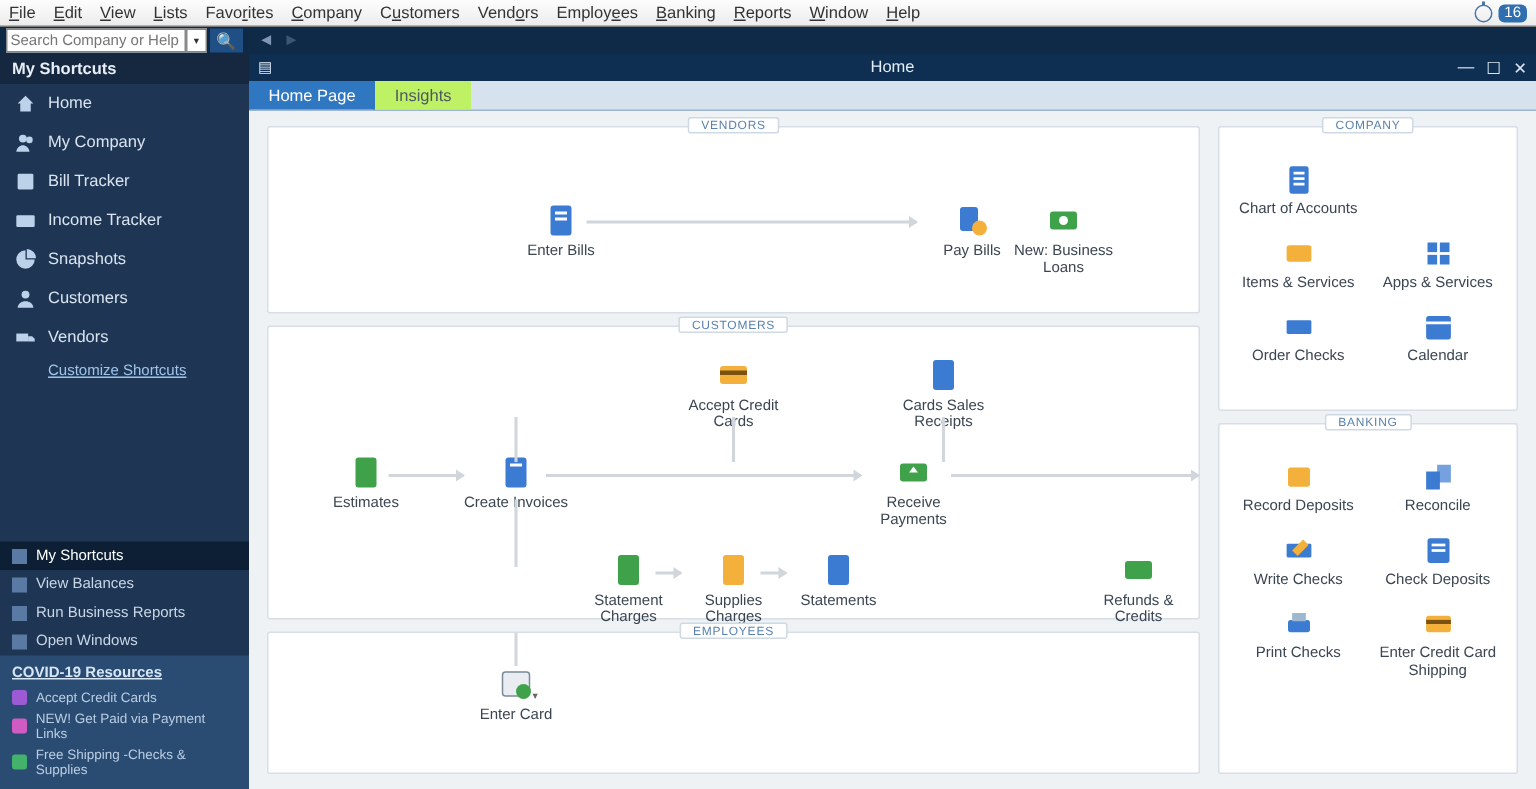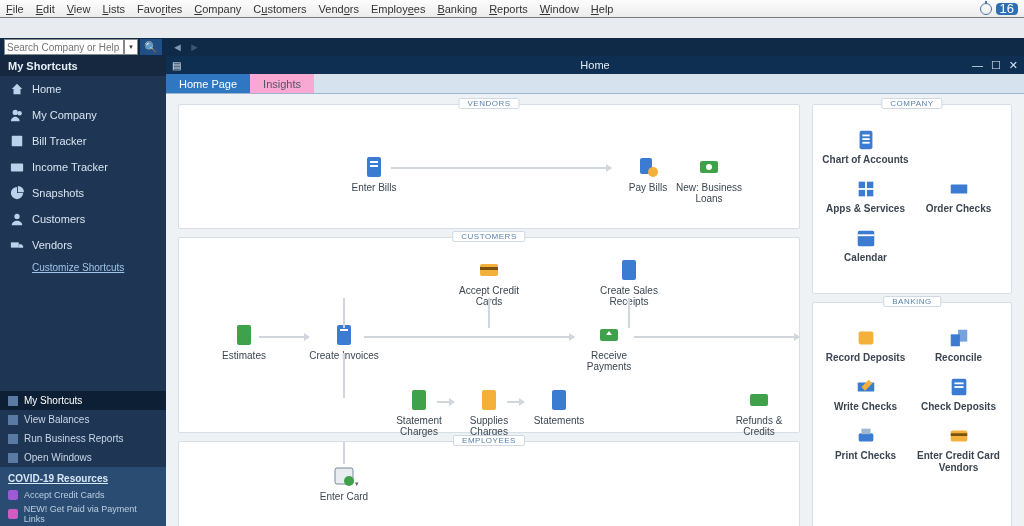--- a/index.html
+++ b/index.html
@@ -6,24 +6,24 @@
   html, body { margin:0; padding:0; font-family: "Segoe UI", Tahoma, sans-serif; font-size:11px; color:#333; }
   body { width:1024px; height:526px; background:#e8ecf0; overflow:hidden; }
 
   
   .menubar { height:18px; background:linear-gradient(#fdfdfd,#ececec); border-bottom:1px solid #7a7a7a; display:flex; align-items:center; padding:0 6px; position:relative; }
   .menubar .mi { margin-right:12px; cursor:default; }
   .menubar .mi u { text-decoration:underline; }
   .menubar .right { position:absolute; right:6px; display:flex; align-items:center; gap:4px; }
   .alarm { width:12px;height:12px;border:1.5px solid #4a76a8;border-radius:50%; position:relative;}
   .alarm:after{content:"";position:absolute;left:4px;top:-3px;width:2px;height:3px;background:#4a76a8;}
-  .badge { background:#2f6fb0;color:#fff;border-radius:4px;padding:0 4px;font-size:13px;line-height:12px;}
-
-  
-  .toolstrip{height:18px;background:#0f2a47;display:flex;align-items:center;padding:0 4px;margin-top:20px;}
+  .badge { background:#2f6fb0;color:#fff;border-radius:4px;padding:0 4px;font-size:10px;line-height:12px;}
+
+  
+  .toolstrip{height:18px;background:#0f2a47;display:flex;align-items:center;padding:0 4px;}
   .searchbox{display:flex;align-items:center;}
   .searchbox input{height:16px;width:120px;font-size:10px;padding:0 2px;border:1px solid #888;}
   .searchbox .dd{width:14px;height:16px;background:#fff;border:1px solid #888;display:flex;align-items:center;justify-content:center;font-size:7px;}
   .searchbox .go{width:22px;height:16px;background:#1f4f85;display:flex;align-items:center;justify-content:center;color:#cfe0f2;font-size:11px;margin-left:2px;}
   .toolstrip .nav{margin-left:10px;display:flex;gap:6px;color:#7f97b3;}
   .toolstrip .nav span{font-size:11px;}
 
   
   .main{display:flex;height:490px;}
   .sidebar{width:166px;background:#1e3654;color:#cfdceb;display:flex;flex-direction:column;}
@@ -39,39 +39,39 @@
   .sb-covid .h{color:#d7e6f6;font-weight:bold;text-decoration:underline;font-size:10px;margin-bottom:4px;}
   .sb-covid .ln{display:flex;align-items:center;gap:6px;color:#b9cde3;font-size:9px;padding:2px 0;}
   .sb-covid .ic{width:10px;height:10px;border-radius:2px;}
 
   .workarea{flex:1;display:flex;flex-direction:column;background:#123a64;}
   .win-title{height:18px;background:#0f2f52;color:#e3edf7;display:flex;align-items:center;position:relative;font-size:11px;}
   .win-title .doc{margin:0 8px 0 6px;font-size:10px;}
   .win-title .t{position:absolute;left:50%;transform:translateX(-50%);}
   .win-title .ctl{position:absolute;right:6px;display:flex;gap:8px;color:#d8e4f1;font-size:11px;}
   .tabs{height:20px;background:#d6e2ee;display:flex;align-items:flex-end;border-bottom:1px solid #9db6cd;}
-  .tab{padding:3px 12px;font-size:11px;color:#4d5963;background:#f9a8d4;border:1px solid transparent;border-bottom:none;cursor:default;}
+  .tab{padding:3px 12px;font-size:11px;color:#4d5963;background:#bef264;border:1px solid transparent;border-bottom:none;cursor:default;}
   .tab.active{background:#2f77c0;color:#fff;border-color:#2f77c0;}
 
   .canvas{flex:1;background:#eef2f5;padding:10px 12px;overflow:auto;position:relative;}
   .cols{display:flex;gap:12px;height:100%;}
   .flowcol{flex:1;display:flex;flex-direction:column;gap:8px;}
   .rightcol{width:200px;display:flex;flex-direction:column;gap:8px;}
   .panel{background:#fff;border:1px solid #d7dee6;border-radius:2px;position:relative;}
   .panel .phead{position:absolute;top:-7px;left:50%;transform:translateX(-50%);background:#fff;border:1px solid #cfd9e3;border-radius:2px;font-size:8px;color:#5a82ae;padding:0 8px;letter-spacing:0.5px;}
   
   .flowbody{position:relative;height:100%;}
   .node{position:absolute;width:70px;text-align:center;font-size:10px;color:#3b4652;cursor:default;}
   .node .ic{width:24px;height:24px;margin:0 auto 3px;display:block;}
   .arrow{position:absolute;height:2px;background:#d0d6dc;}
   .arrow:after{content:"";position:absolute;right:-1px;top:-3px;border-left:6px solid #d0d6dc;border-top:4px solid transparent;border-bottom:4px solid transparent;}
   .varrow{position:absolute;width:2px;background:#d0d6dc;}
   
   .tiles{display:flex;flex-wrap:wrap;padding:18px 6px 10px;gap:0;}
-  .tile{width:50%;text-align:center;padding:6px 2px;cursor:default;font-weight:bold;}
+  .tile{width:50%;text-align:center;padding:6px 2px;cursor:default;}
   .tile .ic{width:24px;height:22px;margin:0 auto 3px;display:block;}
   .tile .lbl{font-size:10px;color:#3b4652;line-height:12px;}
 
   
   .i-doc{fill:#3b7bd1;}
   .i-card{fill:#f3b03a;}
   .i-green{fill:#3fa24a;}
 
   
   .cursor-ov{position:absolute;left:382px;top:-18px;pointer-events:none;}
@@ -195,20 +195,21 @@
       <div class="ln">
           <span class="ic" style="background:#9c5bd4"></span>
           <span>Accept Credit Cards</span>
         </div>
       <div class="ln">
           <span class="ic" style="background:#d05bc2"></span>
           <span>NEW! Get Paid via Payment Links</span>
         </div>
       <div class="ln">
           <span class="ic" style="background:#43b26b"></span>
+          <span>Free Shipping -Checks &amp; Supplies</span>
         </div>
     </div>
   </div>
 
   <div class="workarea">
     <div class="win-title">
       <span class="doc">▤</span>
       <span class="t">Home</span>
       <div class="ctl">
         <span>—</span>
@@ -259,21 +260,21 @@
               <div class="node" style="left:275px;top:20px">
                 <svg class="ic" viewBox="0 0 24 24">
                     <rect class="i-card" x="3" y="6" width="18" height="12" rx="2"></rect>
                     <rect fill="#7a5110" x="3" y="9" width="18" height="3"></rect>
                   </svg>
                 <span>Accept Credit Cards</span></div>
               <div class="node" style="left:415px;top:20px">
                 <svg class="ic" viewBox="0 0 24 24">
                     <rect class="i-doc" x="5" y="2" width="14" height="20" rx="2"></rect>
                   </svg>
-                <span>Create Sales Receipts</span></div>
+                <span>Cards Sales Receipts</span></div>
               <div class="varrow" style="left:449px;top:60px;height:30px"></div>
 
               <div class="node" style="left:30px;top:85px">
                 <svg class="ic" viewBox="0 0 24 24">
                     <rect class="i-green" x="5" y="2" width="14" height="20" rx="2"></rect>
                   </svg>
                 <span>Estimates</span></div>
               <div class="arrow" style="left:80px;top:98px;width:50px"></div>
               <div class="node" style="left:130px;top:85px">
                 <svg class="ic" viewBox="0 0 24 24">
@@ -345,20 +346,26 @@
                     <rect fill="#fff" x="8" y="10" width="8" height="2"></rect>
                     <rect fill="#fff" x="8" y="14" width="8" height="2"></rect>
                   </svg>
                 <div class="lbl">Chart of Accounts</div>
                 </div>
               <div class="tile" style="visibility:hidden">
                   <div class="lbl"></div>
                 </div>
               <div class="tile">
                 <svg class="ic" viewBox="0 0 24 24">
+                    <rect class="i-card" x="3" y="6" width="18" height="12" rx="2"></rect>
+                  </svg>
+                <div class="lbl">Items &amp; Services</div>
+                </div>
+              <div class="tile">
+                <svg class="ic" viewBox="0 0 24 24">
                     <rect class="i-doc" x="4" y="4" width="7" height="7"></rect>
                     <rect class="i-doc" x="13" y="4" width="7" height="7"></rect>
                     <rect class="i-doc" x="4" y="13" width="7" height="7"></rect>
                     <rect class="i-doc" x="13" y="13" width="7" height="7"></rect>
                   </svg>
                 <div class="lbl">Apps &amp; Services</div>
                 </div>
               <div class="tile">
                 <svg class="ic" viewBox="0 0 24 24">
                     <rect class="i-doc" x="3" y="7" width="18" height="10" rx="1"></rect>
@@ -411,21 +418,21 @@
                     <rect class="i-doc" x="4" y="9" width="16" height="9" rx="2"></rect>
                     <rect fill="#9fb7d1" x="7" y="4" width="10" height="6"></rect>
                   </svg>
                 <div class="lbl">Print Checks</div>
                 </div>
               <div class="tile">
                 <svg class="ic" viewBox="0 0 24 24">
                     <rect class="i-card" x="3" y="6" width="18" height="12" rx="2"></rect>
                     <rect fill="#7a5110" x="3" y="9" width="18" height="3"></rect>
                   </svg>
-                <div class="lbl">Enter Credit Card Vendors</div>
+                <div class="lbl">Enter Credit Card Shipping</div>
                 </div>
             </div>
           </div>
         </div>
       </div>
     </div>
   </div>
 </div>
 
 </body></html>

